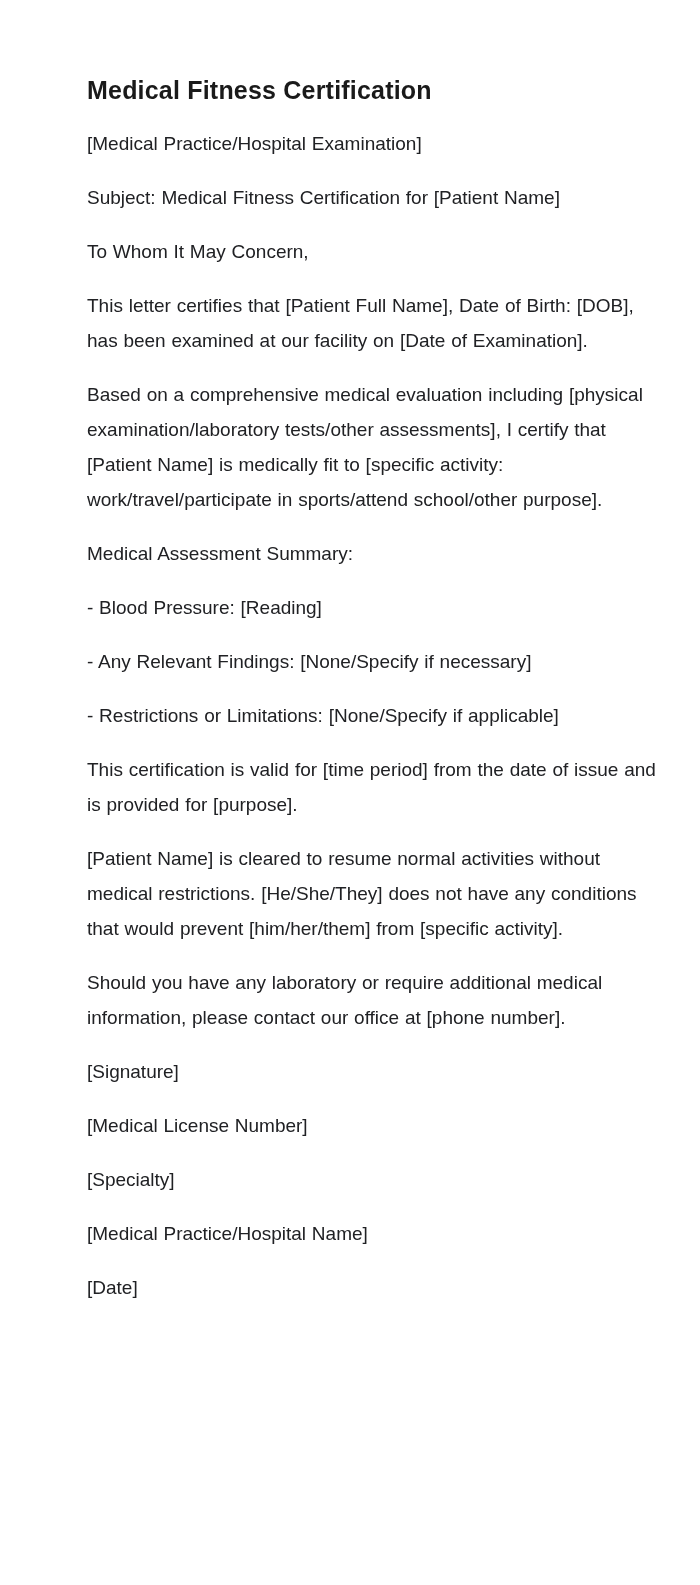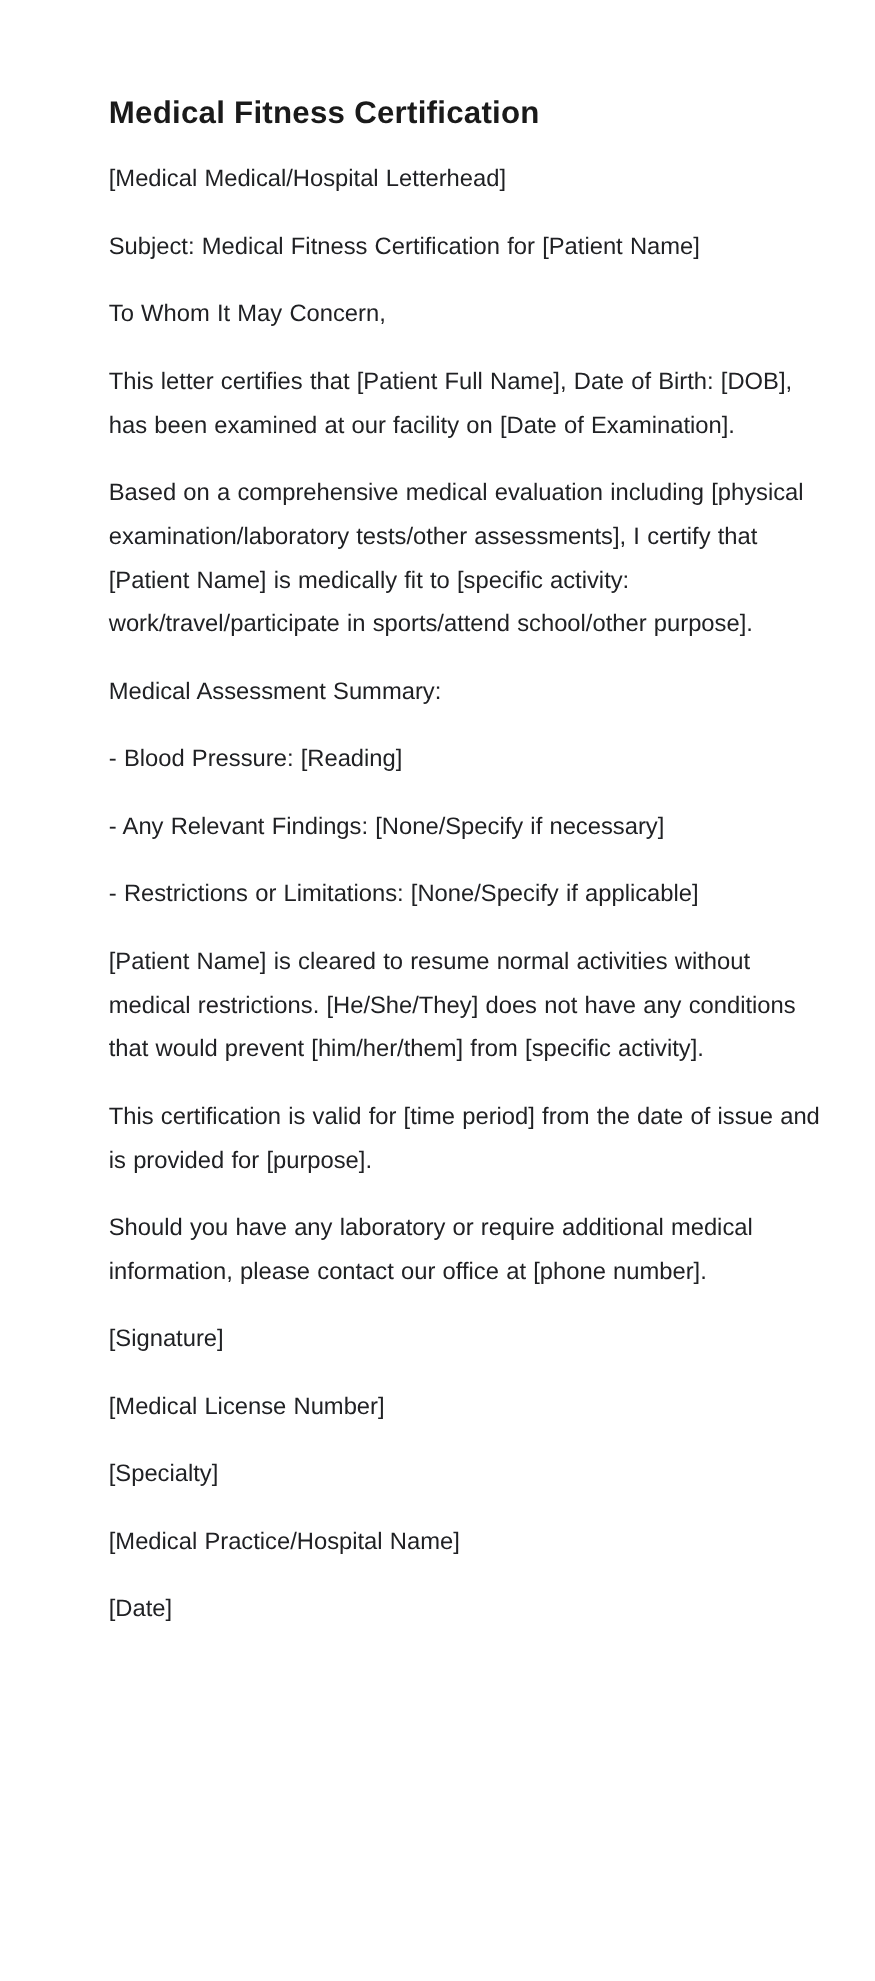--- a/index.html
+++ b/index.html
@@ -37,31 +37,31 @@
     margin: 19px 0;
     word-spacing: 0.5px;
   }
 </style>
 </head>
 <body>
 
 <div class="page">
   <h1 class="doc-title">Medical Fitness Certification</h1>
   <div class="doc-body">
-    <p>[Medical Medical/Hospital Letterhead]</p>
+    <p>[Medical Practice/Hospital Examination]</p>
     <p>Subject: Medical Fitness Certification for [Patient Name]</p>
     <p>To Whom It May Concern,</p>
     <p>This letter certifies that [Patient Full Name], Date of Birth: [DOB], has been examined at our facility on [Date of Examination].</p>
     <p>Based on a comprehensive medical evaluation including [physical examination/laboratory tests/other assessments], I certify that [Patient Name] is medically fit to [specific activity: work/travel/participate in sports/attend school/other purpose].</p>
     <p>Medical Assessment Summary:</p>
     <p>- Blood Pressure: [Reading]</p>
     <p>- Any Relevant Findings: [None/Specify if necessary]</p>
     <p>- Restrictions or Limitations: [None/Specify if applicable]</p>
+    <p>This certification is valid for [time period] from the date of issue and is provided for [purpose].</p>
     <p>[Patient Name] is cleared to resume normal activities without medical restrictions. [He/She/They] does not have any conditions that would prevent [him/her/them] from [specific activity].</p>
-    <p>This certification is valid for [time period] from the date of issue and is provided for [purpose].</p>
     <p>Should you have any laboratory or require additional medical information, please contact our office at [phone number].</p>
     <p>[Signature]</p>
     <p>[Medical License Number]</p>
     <p>[Specialty]</p>
     <p>[Medical Practice/Hospital Name]</p>
     <p>[Date]</p>
   </div>
 </div>
 
 </body></html>

